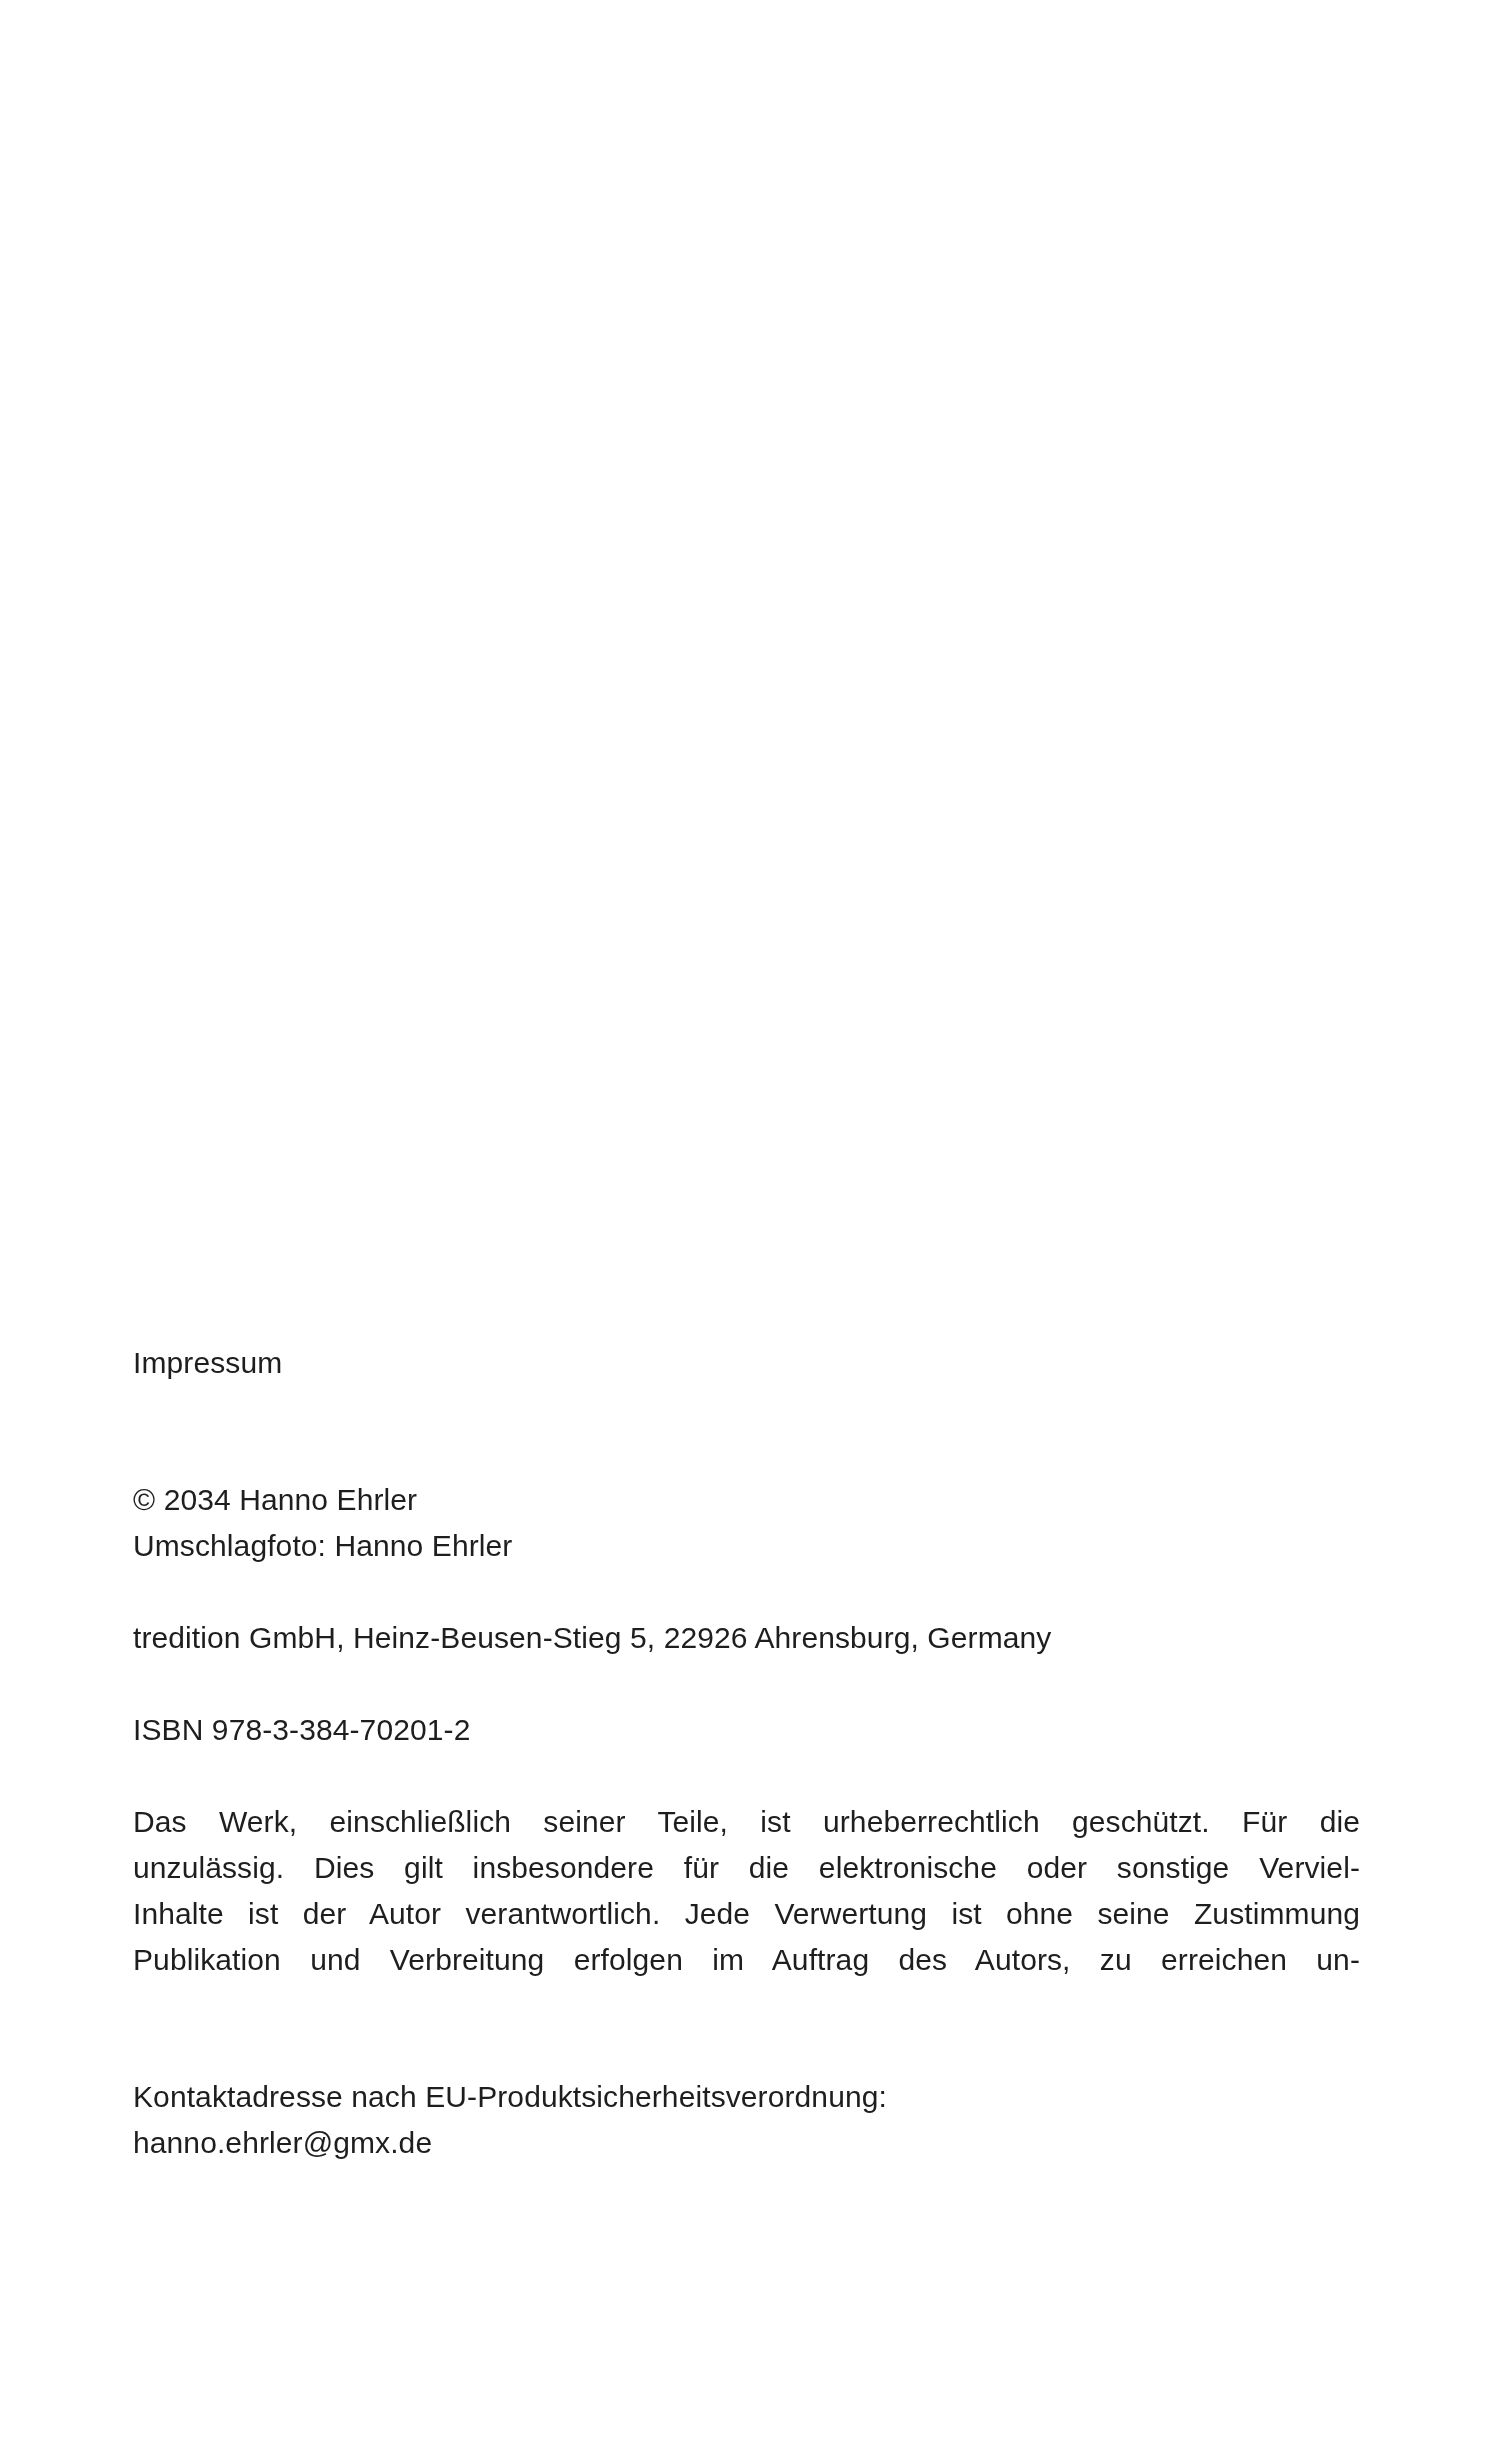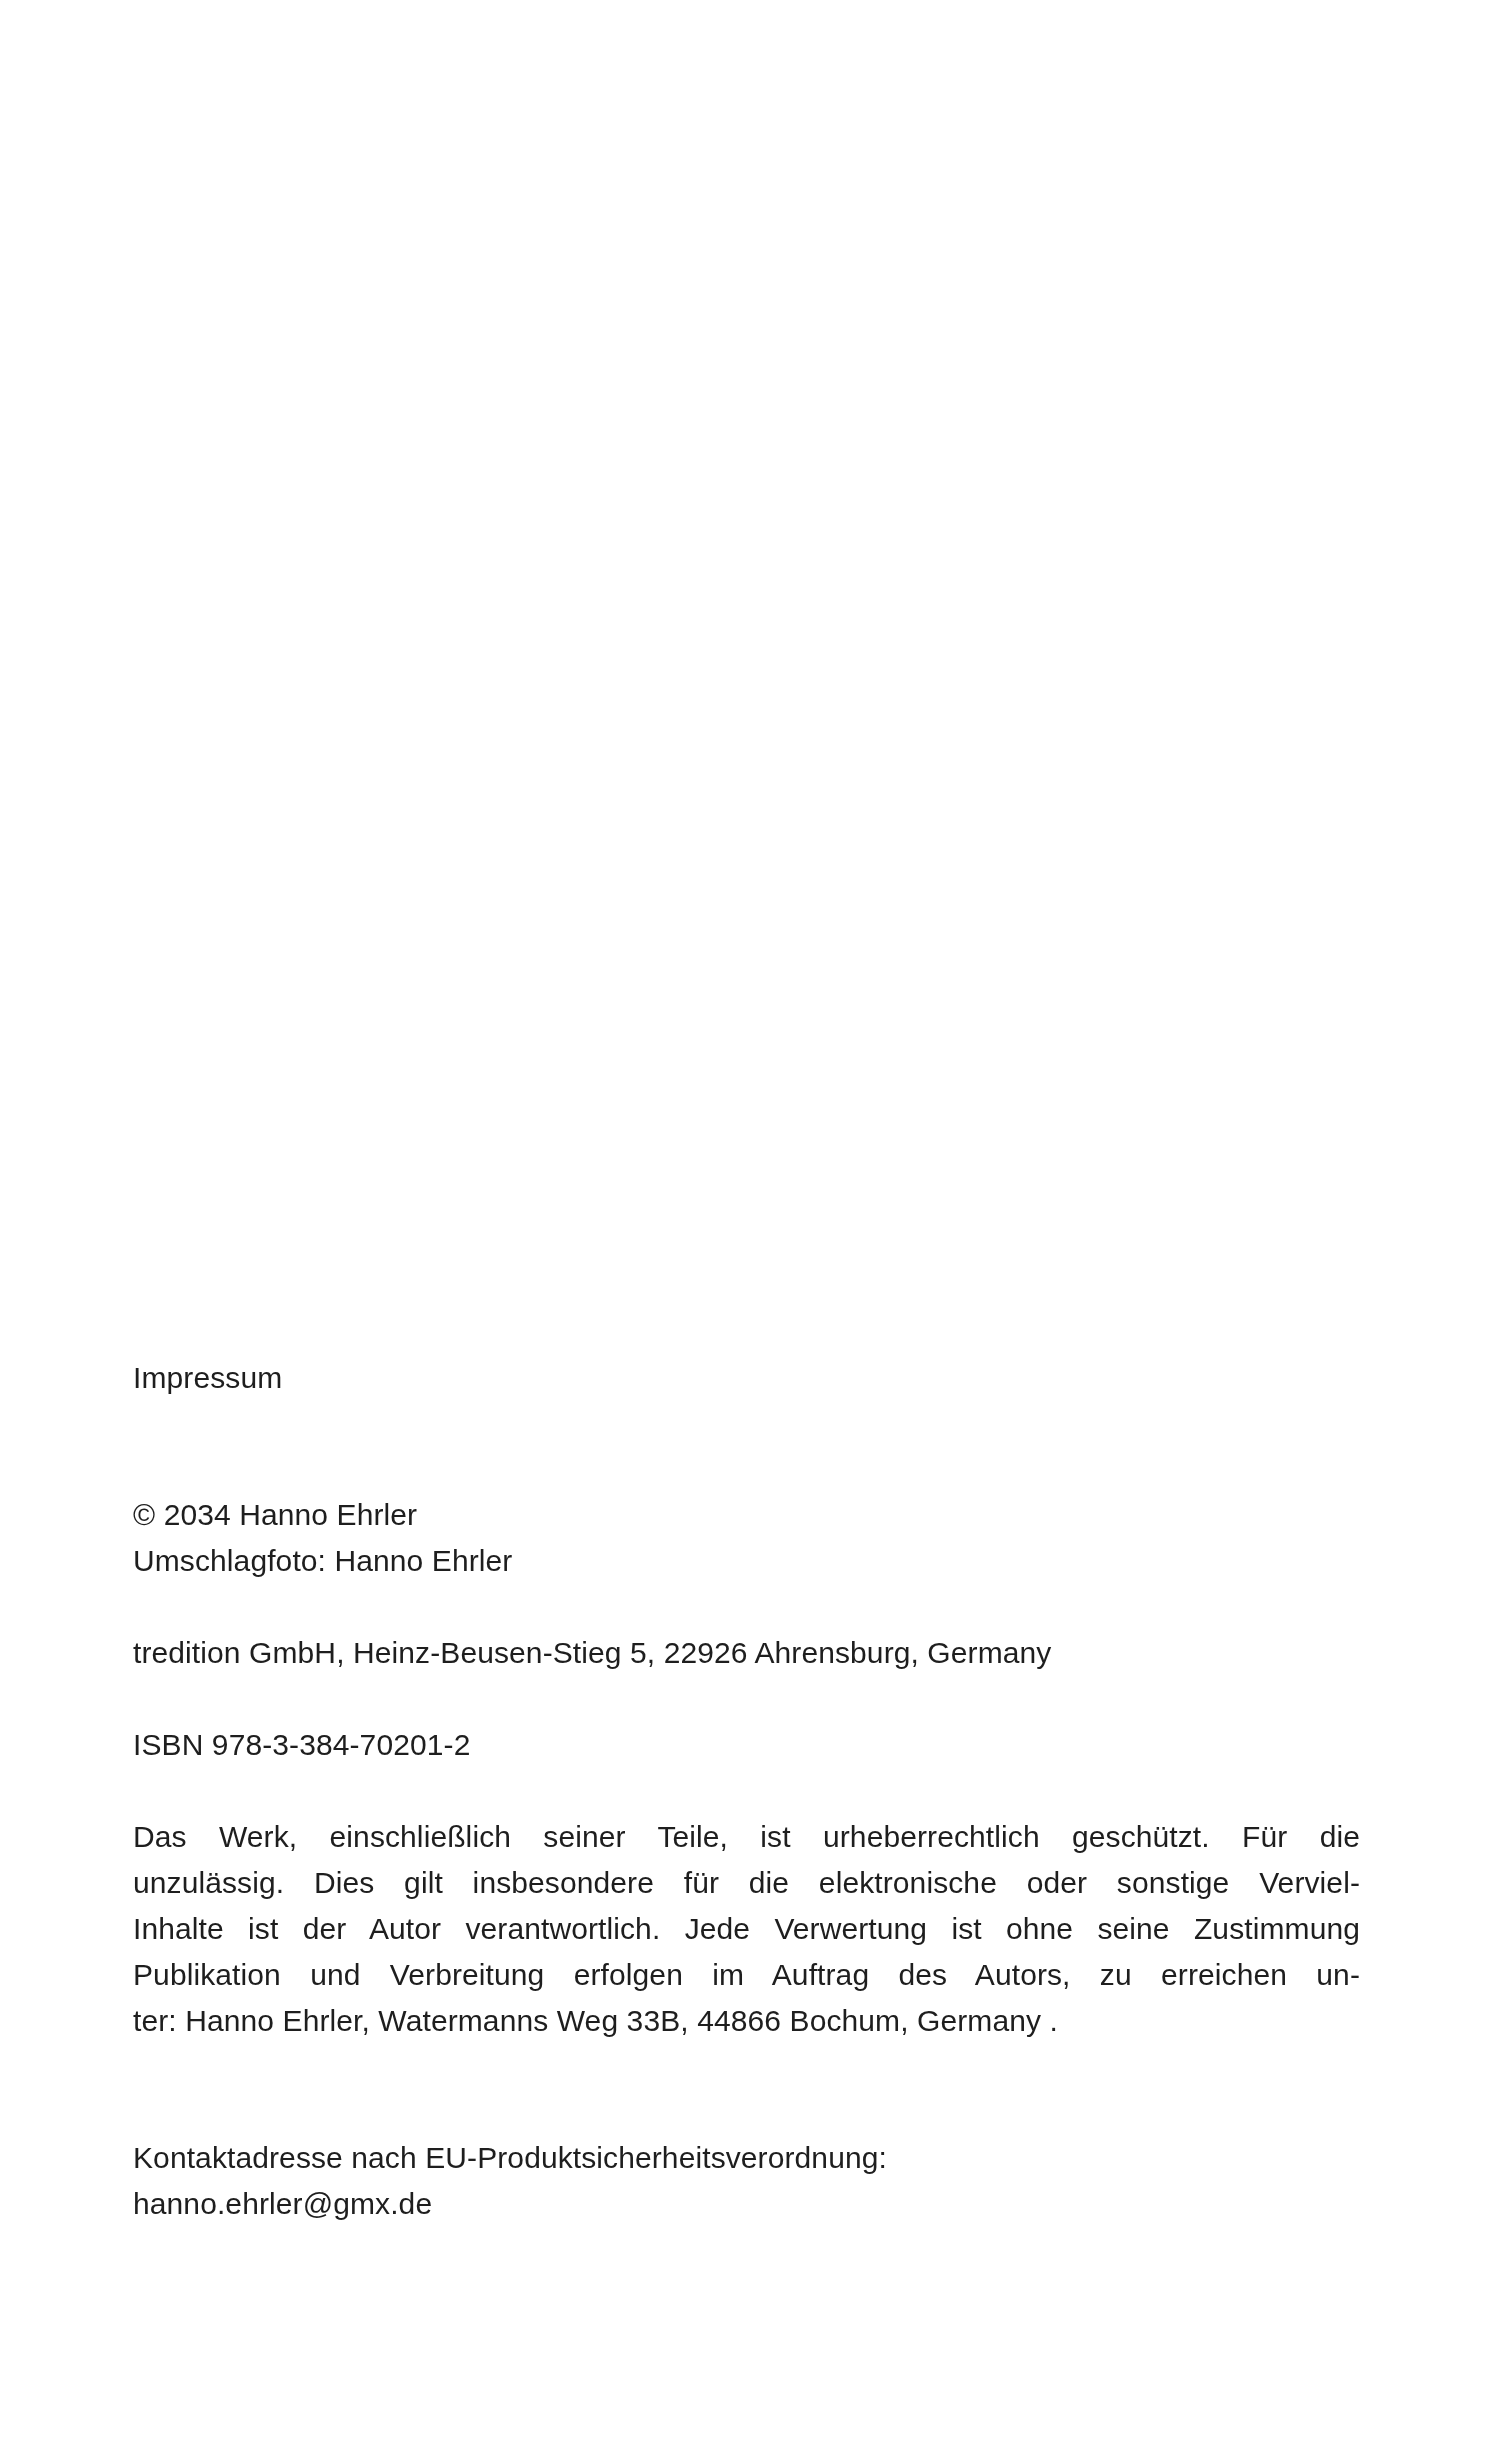--- a/index.html
+++ b/index.html
@@ -22,21 +22,20 @@
   }
   .textblock {
     position: absolute;
     left: 133px;
     top: 1340px;
     width: 1227px;
     font-size: 30px;
     line-height: 46px;
     font-weight: 400;
     letter-spacing: 0.1px;
-    margin-top: 15px;
   }
   .heading {
     margin: 0 0 91px 0;
   }
   .block {
     margin: 0 0 46px 0;
   }
   .block-gap-large {
     margin-top: 91px;
   }
@@ -70,21 +69,20 @@
 
     <div class="block">
       <div class="line">ISBN 978-3-384-70201-2</div>
     </div>
 
     <div class="block">
       <div class="jline">Das Werk, einschließlich seiner Teile, ist urheberrechtlich geschützt. Für die</div>
       <div class="jline">unzulässig. Dies gilt insbesondere für die elektronische oder sonstige Verviel-</div>
       <div class="jline">Inhalte ist der Autor verantwortlich. Jede Verwertung ist ohne seine Zustimmung</div>
       <div class="jline">Publikation und Verbreitung erfolgen im Auftrag des Autors, zu erreichen un-</div>
-      <div class="line">ter: Hanno Ehrler, Watermanns Weg 33B, 44866 Bochum, Germany .</div>
     </div>
 
     <div class="block block-gap-large">
       <div class="line">Kontaktadresse nach EU-Produktsicherheitsverordnung:</div>
       <div class="line">hanno.ehrler@gmx.de</div>
     </div>
 
   </div>
 </div>
 

